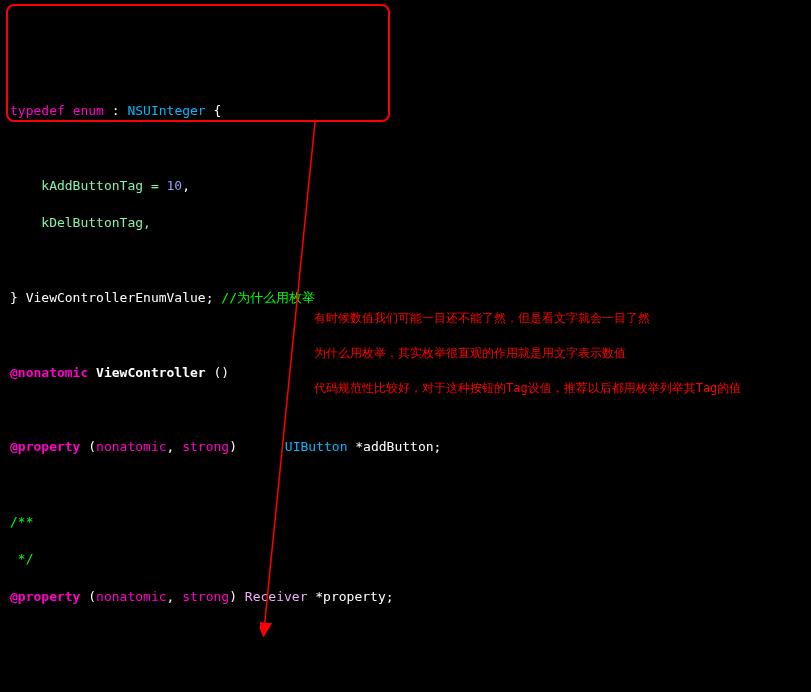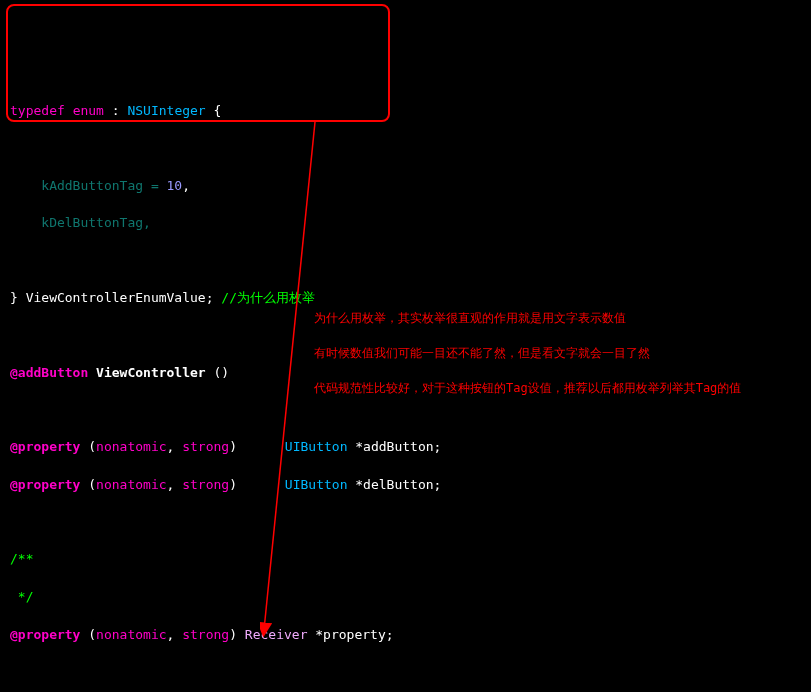--- a/index.html
+++ b/index.html
@@ -27,21 +27,21 @@
     .kw-typedef { color: #ff00c8; }
     .kw-enum { color: #ff00c8; }
     .kw-interface { color: #ff00c8; font-weight: bold; }
     .kw-property { color: #ff00c8; font-weight: bold; }
     .kw-nonatomic { color: #ff00c8; }
     .kw-strong { color: #ff00c8; }
     .type-nsuinteger { color: #00b8ff; }
     .type-uibutton { color: #00b8ff; padding-left: 40px; }
     .type-receiver { color: #f0abfc; }
     .class-name { color: #ffffff; font-weight: bold; }
-    .enum-val { color: #0f766e; margin-top: 17px; }
+    .enum-val { color: #86efac; margin-top: 17px; }
     .comment-green { color: #00ff00; }
     .comment-block { color: #00ff00; }
     .number { color: #9999ff; }
     .white { color: #ffffff; }
     
     .red-box {
       position: absolute;
       border: 2px solid #ff0000;
       border-radius: 8px;
       top: 4px;
@@ -80,24 +80,23 @@
 
 
 <div>
 <div class="line"><span class="kw-typedef">typedef</span> <span class="kw-enum">enum</span><span class="white"> : </span><span class="type-nsuinteger">NSUInteger</span><span class="white"> {</span></div>
 <div class="line"></div>
 <div class="line"><span class="white">    </span><span class="enum-val">kAddButtonTag = </span><span class="number">10</span><span class="white">,</span></div>
 <div class="line"><span class="white">    </span><span class="enum-val">kDelButtonTag,</span></div>
 <div class="line"></div>
 <div class="line"><span class="white">} ViewControllerEnumValue; </span><span class="comment-green">//为什么用枚举</span></div>
 <div class="line"></div>
-<div class="line"><span class="kw-interface">@addButton</span><span class="class-name"> ViewController </span><span class="white">()</span></div>
+<div class="line"><span class="kw-interface">@nonatomic</span><span class="class-name"> ViewController </span><span class="white">()</span></div>
 <div class="line"></div>
 <div class="line"><span class="kw-property">@property</span><span class="white"> (</span><span class="kw-nonatomic">nonatomic</span><span class="white">, </span><span class="kw-strong">strong</span><span class="white">) </span><span class="type-uibutton">UIButton</span><span class="white"> *addButton;</span></div>
-<div class="line"><span class="kw-property">@property</span><span class="white"> (</span><span class="kw-nonatomic">nonatomic</span><span class="white">, </span><span class="kw-strong">strong</span><span class="white">) </span><span class="type-uibutton">UIButton</span><span class="white"> *delButton;</span></div>
 <div class="line"></div>
 <div class="line"><span class="comment-block">/**</span></div>
 <div class="line"><span class="comment-block"> */</span></div>
 <div class="line"><span class="kw-property">@property</span><span class="white"> (</span><span class="kw-nonatomic">nonatomic</span><span class="white">, </span><span class="kw-strong">strong</span><span class="white">) </span><span class="type-receiver">Receiver</span><span class="white"> *property;</span></div>
 
 
 
 
 
 
@@ -127,19 +126,19 @@
 <svg class="arrow-svg">
   <defs>
     <marker id="arrowhead" markerWidth="10" markerHeight="10" refX="5" refY="5" orient="auto">
       <path d="M0,0 L10,5 L0,10 Z" fill="#ff0000"></path>
     </marker>
   </defs>
   <line x1="55" y1="2" x2="4" y2="510" stroke="#ff0000" stroke-width="1.5" marker-end="url(#arrowhead)"></line>
 </svg>
 
 <div class="annotations">
+  <div class="annotation-line">有时候数值我们可能一目还不能了然，但是看文字就会一目了然</div>
   <div class="annotation-line">为什么用枚举，其实枚举很直观的作用就是用文字表示数值</div>
-  <div class="annotation-line">有时候数值我们可能一目还不能了然，但是看文字就会一目了然</div>
   <div class="annotation-line">代码规范性比较好，对于这种按钮的Tag设值，推荐以后都用枚举列举其Tag的值</div>
 </div>
 
 
 
 
 </body></html>

